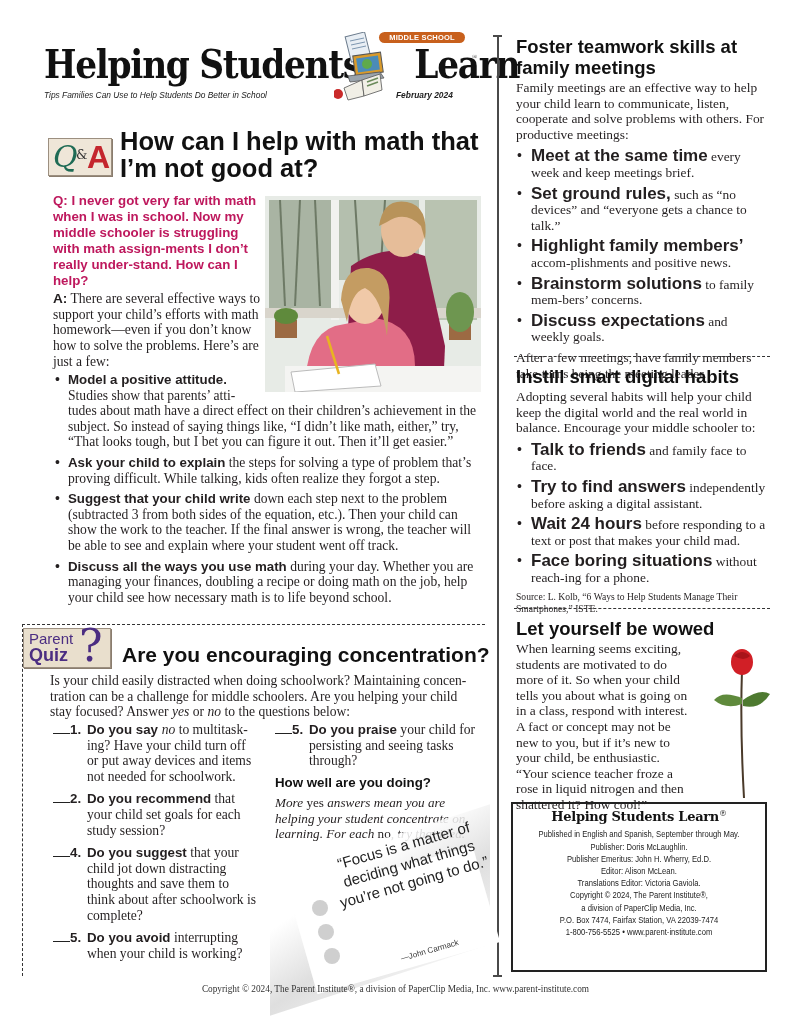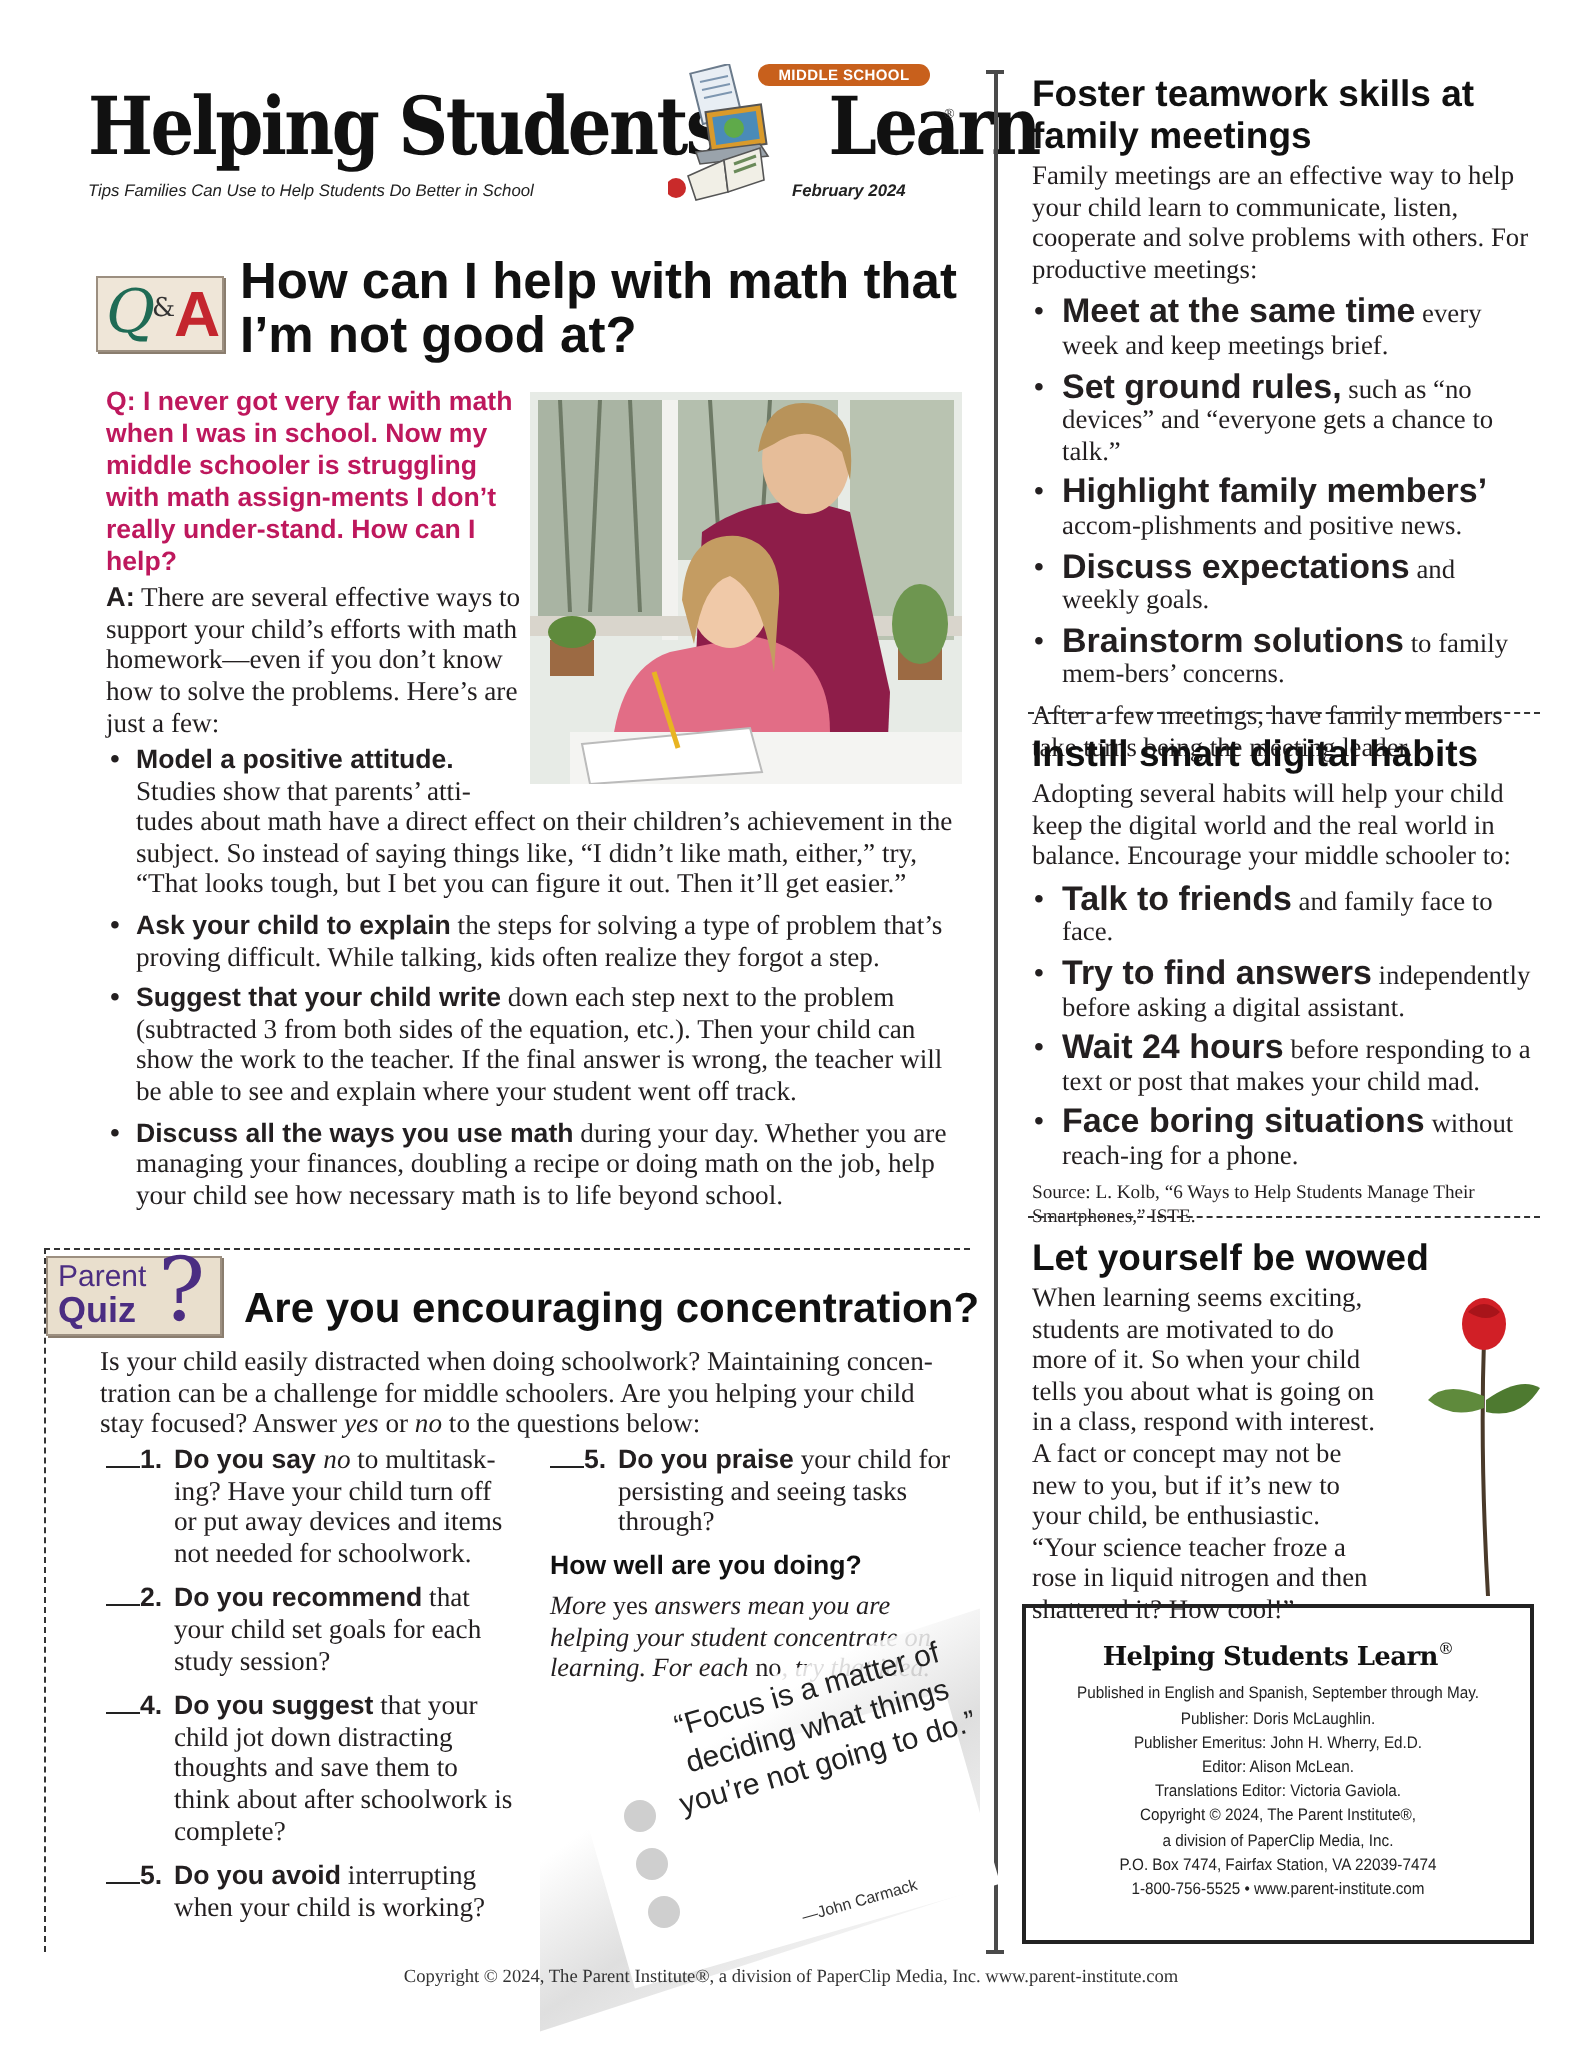--- a/index.html
+++ b/index.html
@@ -79,21 +79,21 @@
   .rc-list li { position: relative; padding-left: 15px; font-size: 13.4px; line-height: 15.6px; margin-bottom: 5px; }
   .rc-list li::before { content: "•"; position: absolute; left: 1px; top: 0; font-family: "Liberation Sans", sans-serif; font-size: 14px; }
   .rc-list li .lead { font-family: "Liberation Sans", sans-serif; font-weight: bold; font-size: 17px; }
   .rc-source { font-size: 9.6px; line-height: 12px; margin-top: 4px; }
   .rc-dash { position: absolute; left: 514px; width: 256px; height: 0; border-top: 1.5px dashed #333; }
 
   .wow-p { width: 175px; }
   .rose { position: absolute; left: 712px; top: 648px; width: 60px; height: 150px; }
 
   .masthead-box { position: absolute; left: 511px; top: 802px; width: 256px; height: 170px; border: 2px solid #222; text-align: center; }
-  .mb-title { margin-top: 16px; font-family: "DejaVu Serif", serif; font-weight: bold; font-size: 13px; color: #111; letter-spacing: -0.3px; }
+  .mb-title { margin-top: 5px; font-family: "DejaVu Serif", serif; font-weight: bold; font-size: 13px; color: #111; letter-spacing: -0.3px; }
   .mb-title sup { font-size: 8px; font-weight: normal; }
   .mb-line { font-family: "Liberation Sans", sans-serif; font-size: 8.3px; line-height: 12.2px; color: #222; transform: scaleX(0.92); }
   .mb-lines { margin-top: 4px; }
 
   .footer-copy { position: absolute; left: 0; top: 984px; width: 791px; text-align: center; font-size: 9.3px; color: #333; }
 </style>
 </head>
 <body>
 
 <div class="masthead">
@@ -223,22 +223,22 @@
 <div class="quote-text">“Focus is a matter of deciding what things you’re not going to do.”</div>
 <div class="quote-author">—John Carmack</div>
 
 <section class="rc" style="top:36px">
   <h2 class="rc-title">Foster teamwork skills at family meetings</h2>
   <p class="rc-p">Family meetings are an effective way to help your child learn to communicate, listen, cooperate and solve problems with others. For productive meetings:</p>
   <ul class="rc-list">
     <li><span class="lead">Meet at the same time</span><span> every week and keep meetings brief.</span></li>
     <li><span class="lead">Set ground rules,</span><span> such as “no devices” and “everyone gets a chance to talk.”</span></li>
     <li><span class="lead">Highlight family members’</span><span> accom-plishments and positive news.</span></li>
+    <li><span class="lead">Brainstorm solutions</span><span> to family mem-bers’ concerns.</span></li>
     <li><span class="lead">Discuss expectations</span><span> and weekly goals.</span></li>
-    <li><span class="lead">Brainstorm solutions</span><span> to family mem-bers’ concerns.</span></li>
   </ul>
   <p class="rc-p">After a few meetings, have family members take turns being the meeting leader.</p>
 </section>
 
 <div class="rc-dash" style="top:356px"></div>
 
 <section class="rc" style="top:366px">
   <h2 class="rc-title">Instill smart digital habits</h2>
   <p class="rc-p">Adopting several habits will help your child keep the digital world and the real world in balance. Encourage your middle schooler to:</p>
   <ul class="rc-list">

